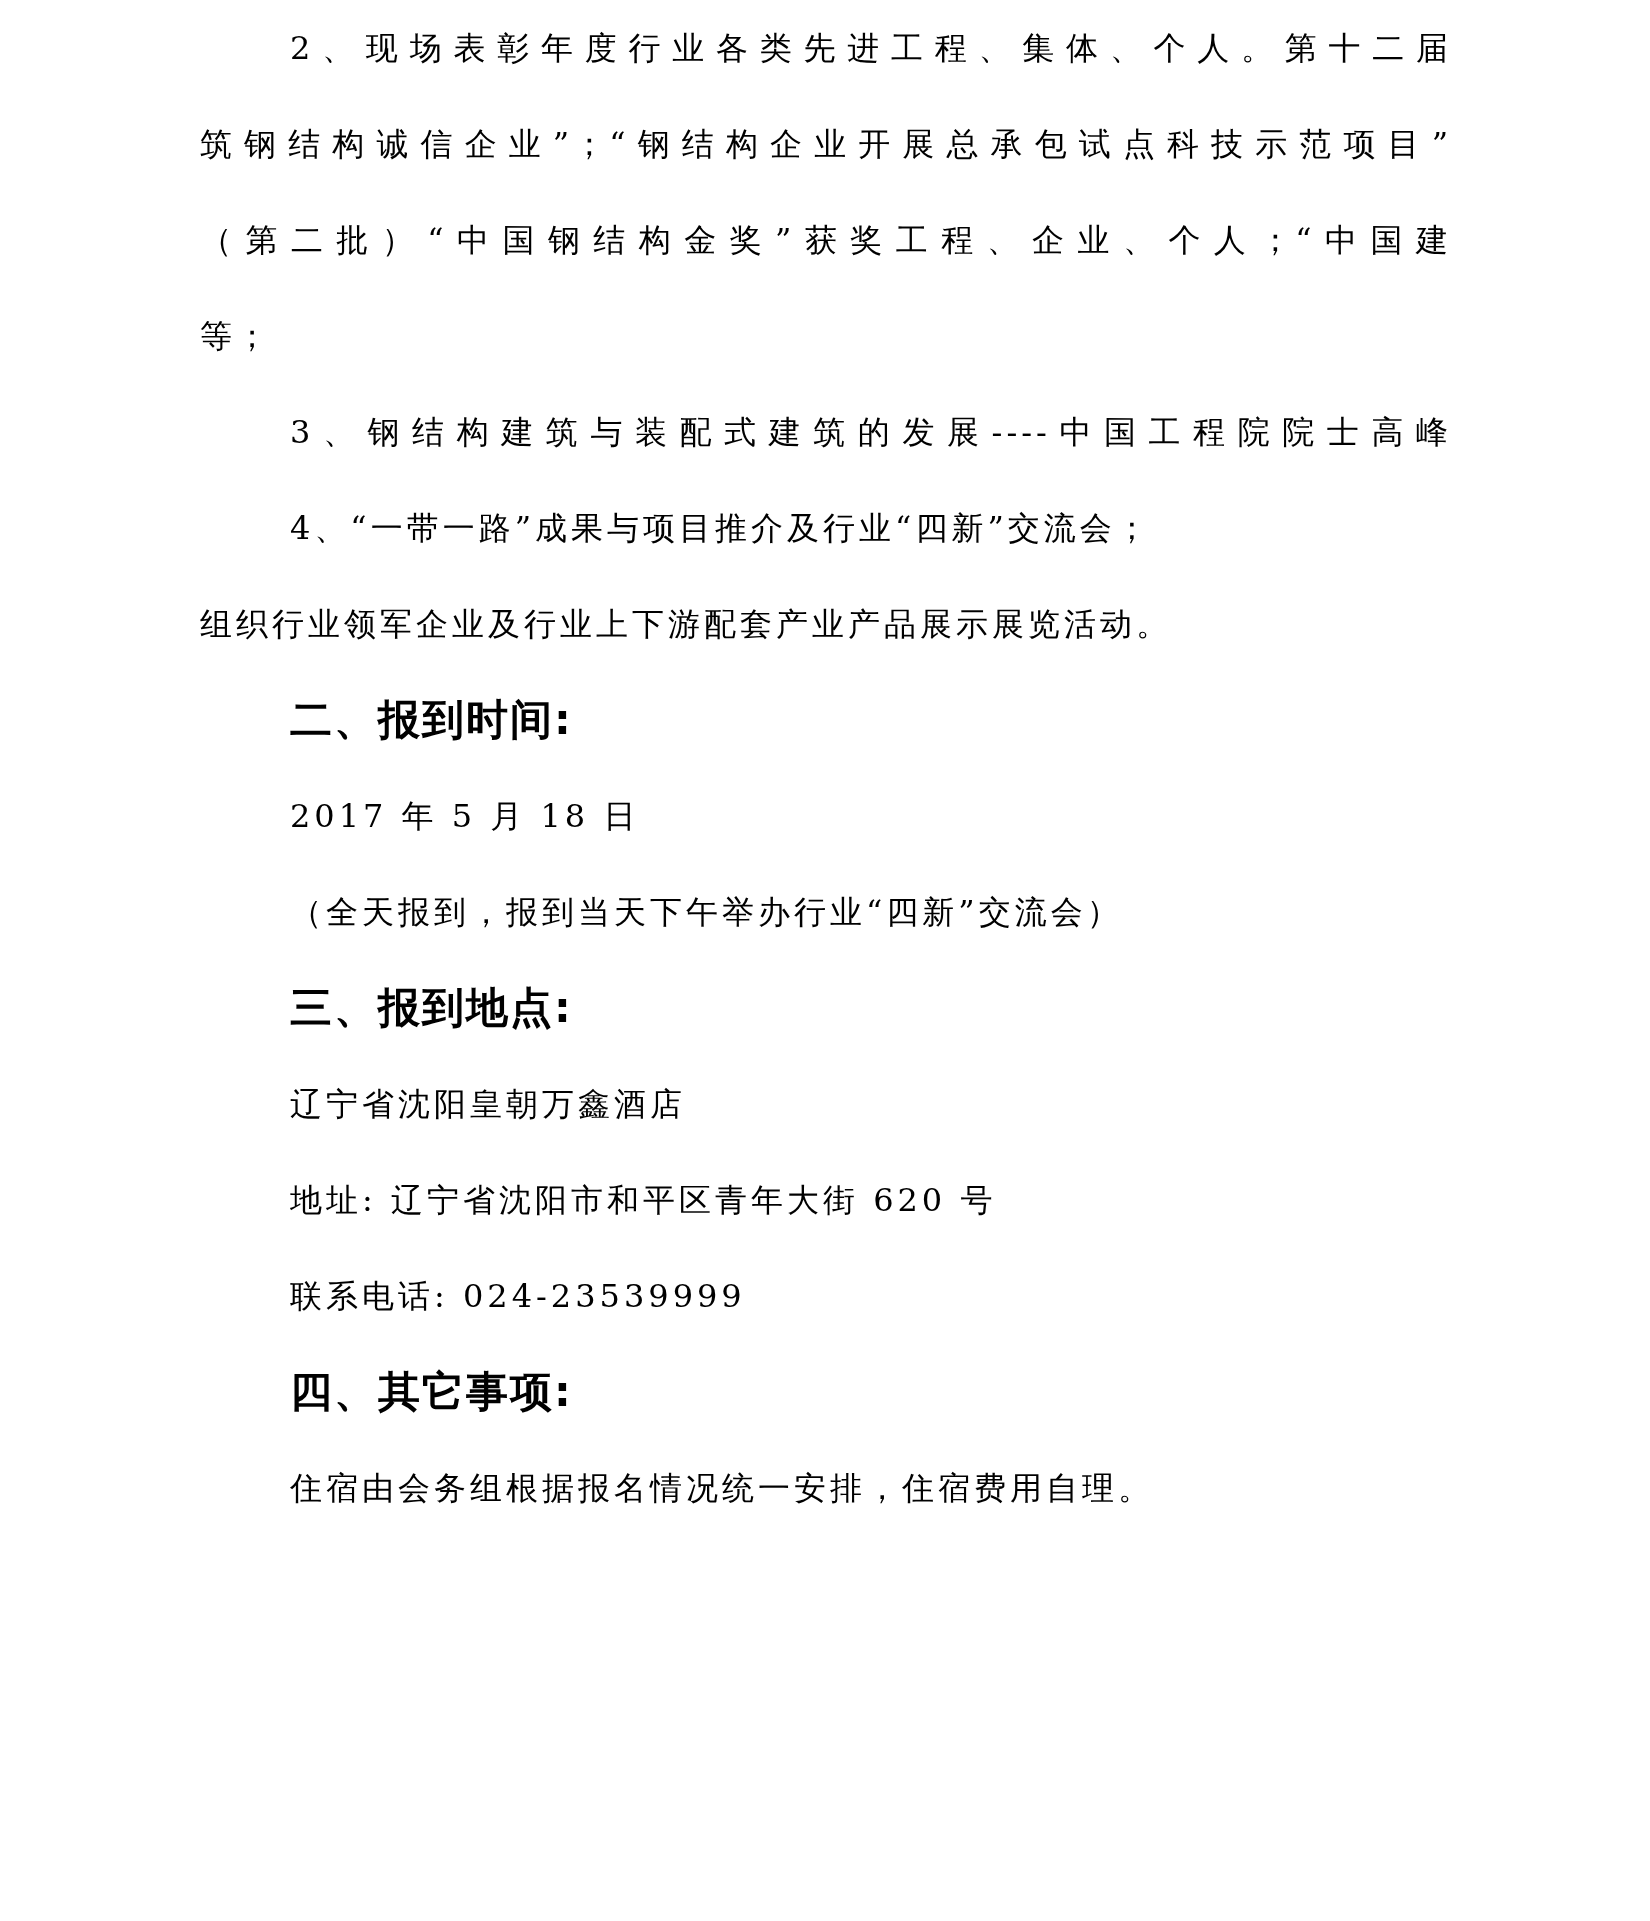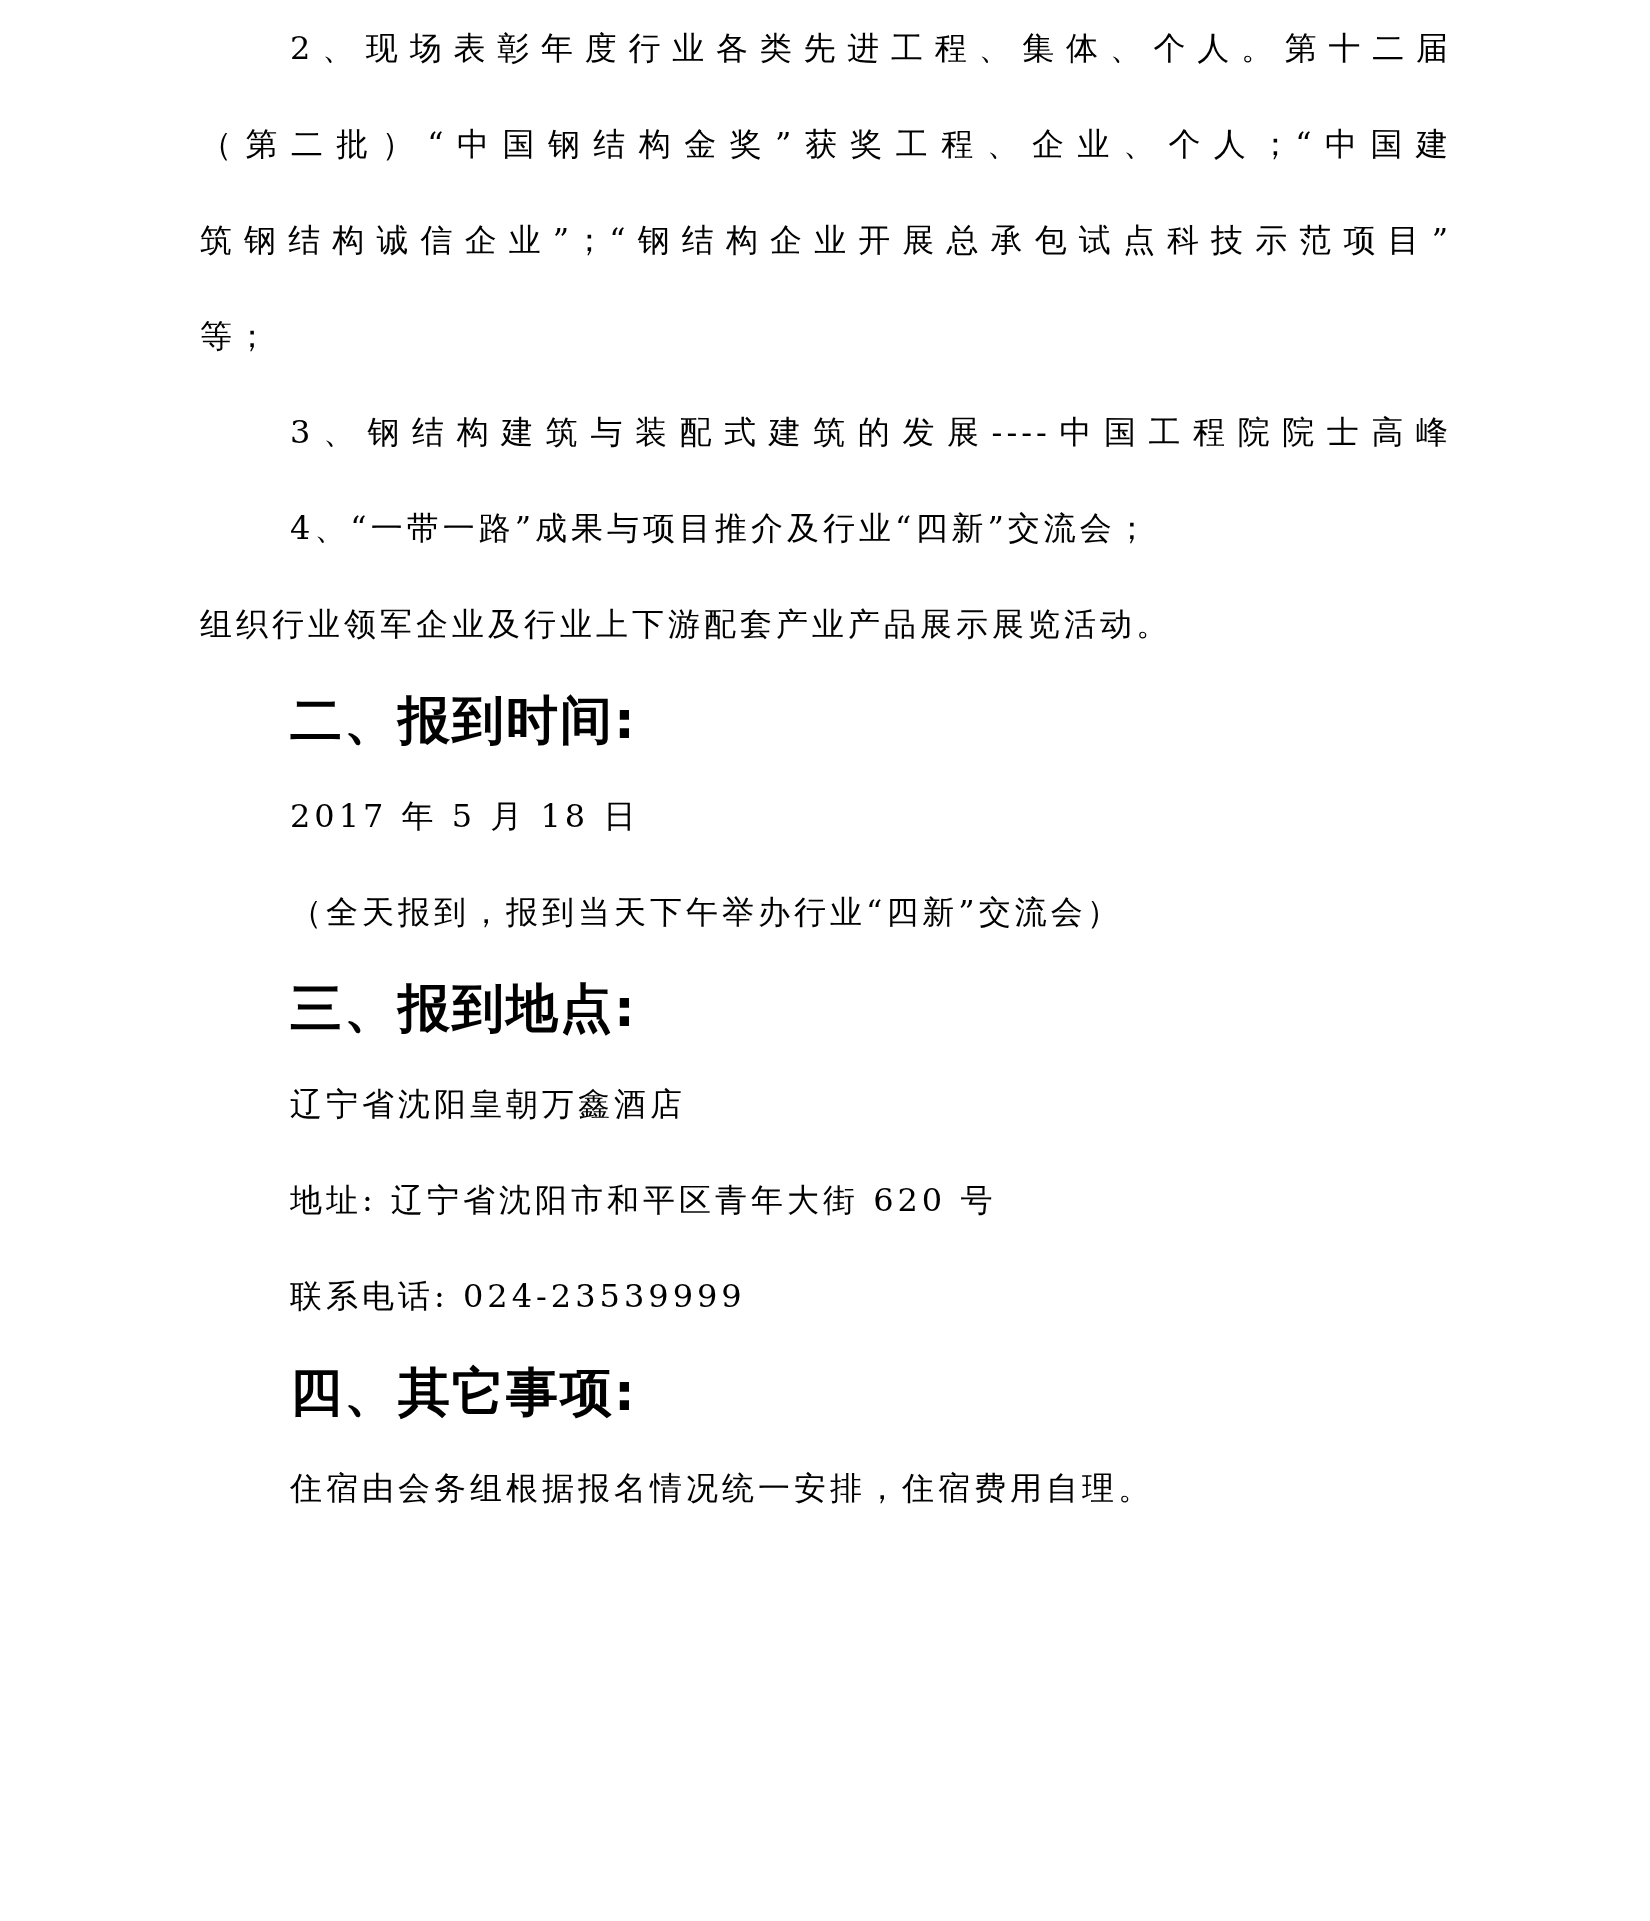--- a/index.html
+++ b/index.html
@@ -29,32 +29,32 @@
   }
   .indent { text-indent: 90px; }
   .justify {
     white-space: normal;
     text-align: justify;
     text-align-last: justify;
   }
   .heading {
     font-family: "DejaVu Sans", "Liberation Sans", sans-serif;
     font-weight: 700;
-    font-size: 52px;
+    font-size: 42px;
     letter-spacing: 2px;
   }
 </style>
 </head>
 <body>
 
 <div class="page">
   <div class="content">
     <div class="line indent justify">2、现场表彰年度行业各类先进工程、集体、个人。第十二届</div>
+    <div class="line justify">筑钢结构诚信企业”；“钢结构企业开展总承包试点科技示范项目”</div>
     <div class="line justify">（第二批）“中国钢结构金奖”获奖工程、企业、个人；“中国建</div>
-    <div class="line justify">筑钢结构诚信企业”；“钢结构企业开展总承包试点科技示范项目”</div>
     <div class="line">等；</div>
     <div class="line indent justify">3、钢结构建筑与装配式建筑的发展----中国工程院院士高峰</div>
     <div class="line indent">4、“一带一路”成果与项目推介及行业“四新”交流会；</div>
     <div class="line">组织行业领军企业及行业上下游配套产业产品展示展览活动。</div>
     <div class="line indent heading">二、报到时间:</div>
     <div class="line indent">2017 年 5 月 18 日</div>
     <div class="line indent">（全天报到，报到当天下午举办行业“四新”交流会）</div>
     <div class="line indent heading">三、报到地点:</div>
     <div class="line indent">辽宁省沈阳皇朝万鑫酒店</div>
     <div class="line indent">地址: 辽宁省沈阳市和平区青年大街 620 号</div>

